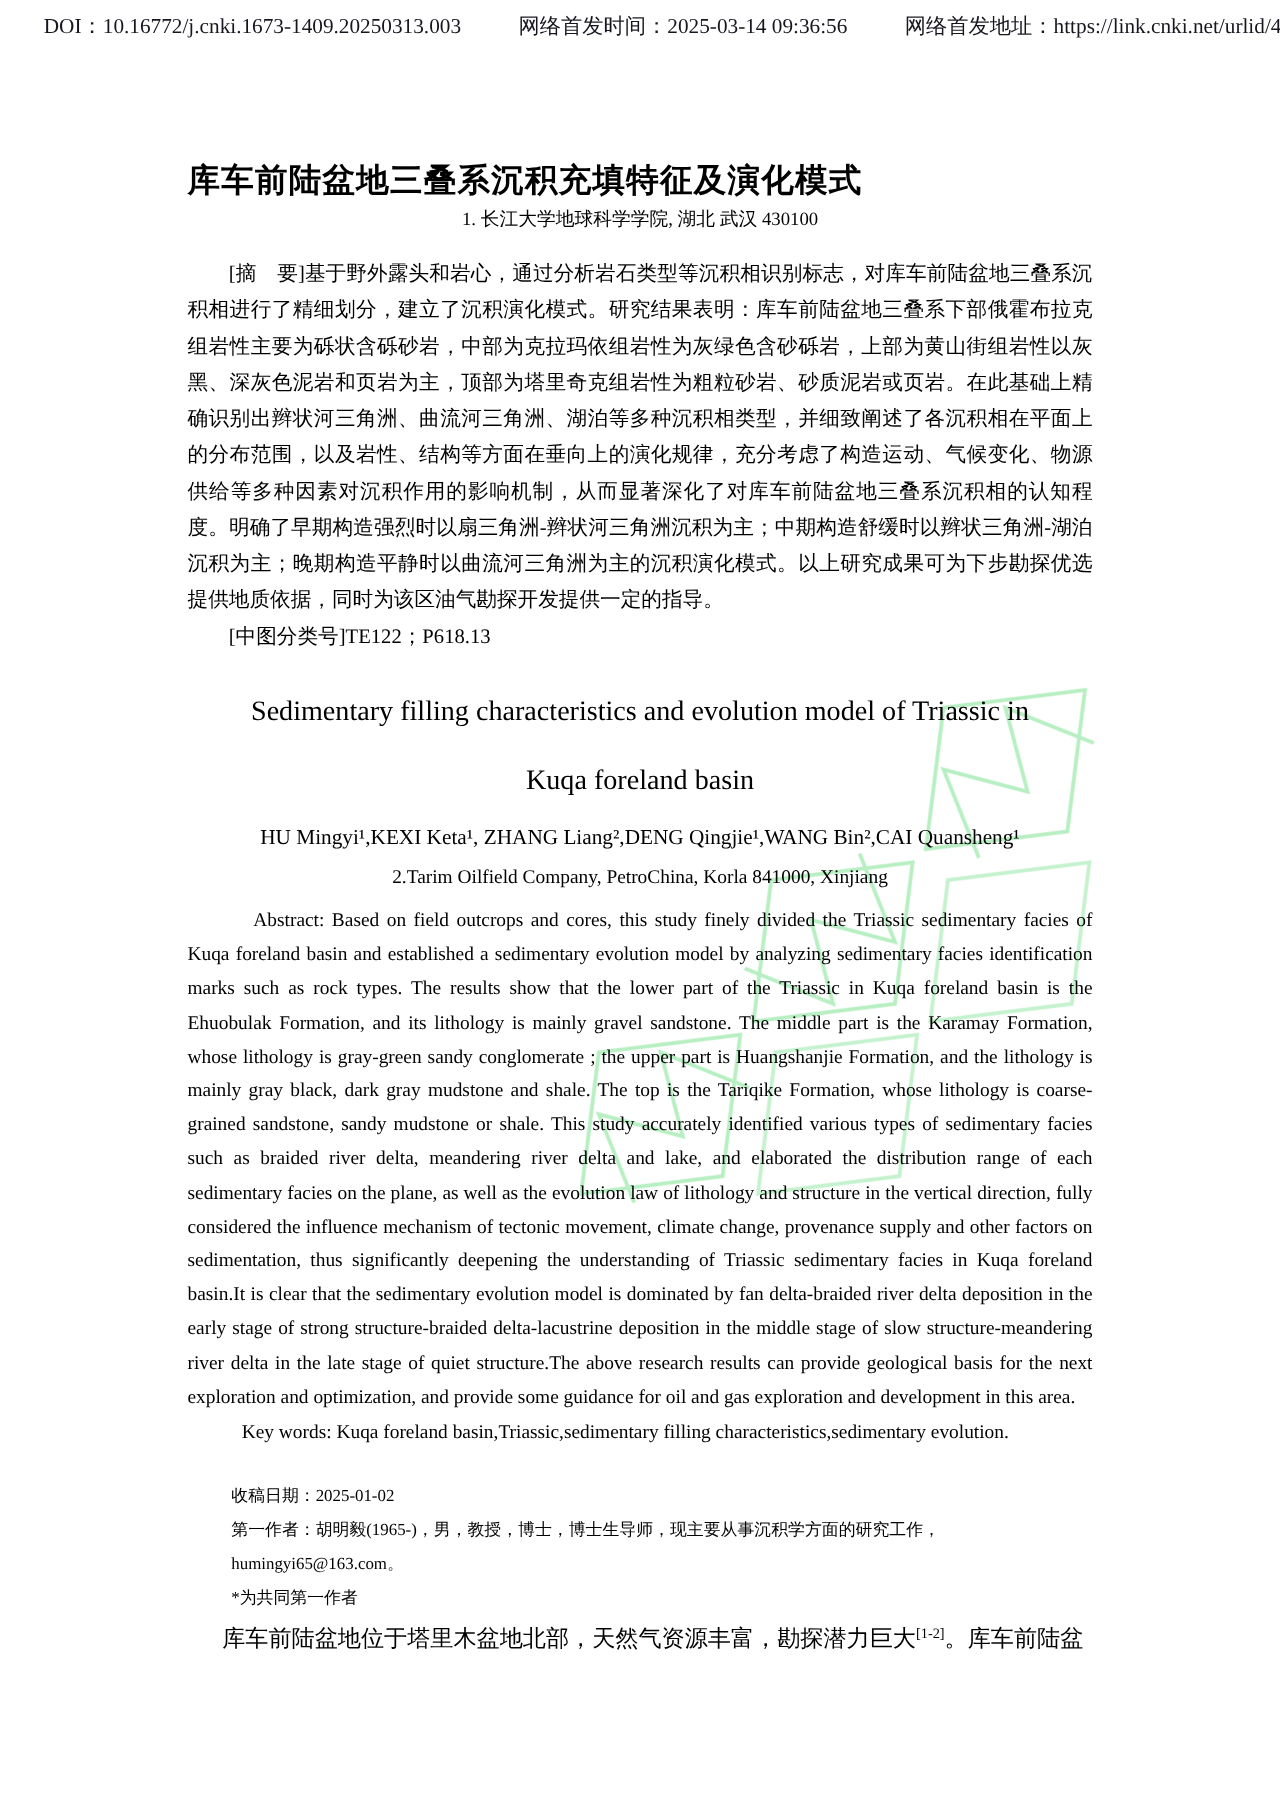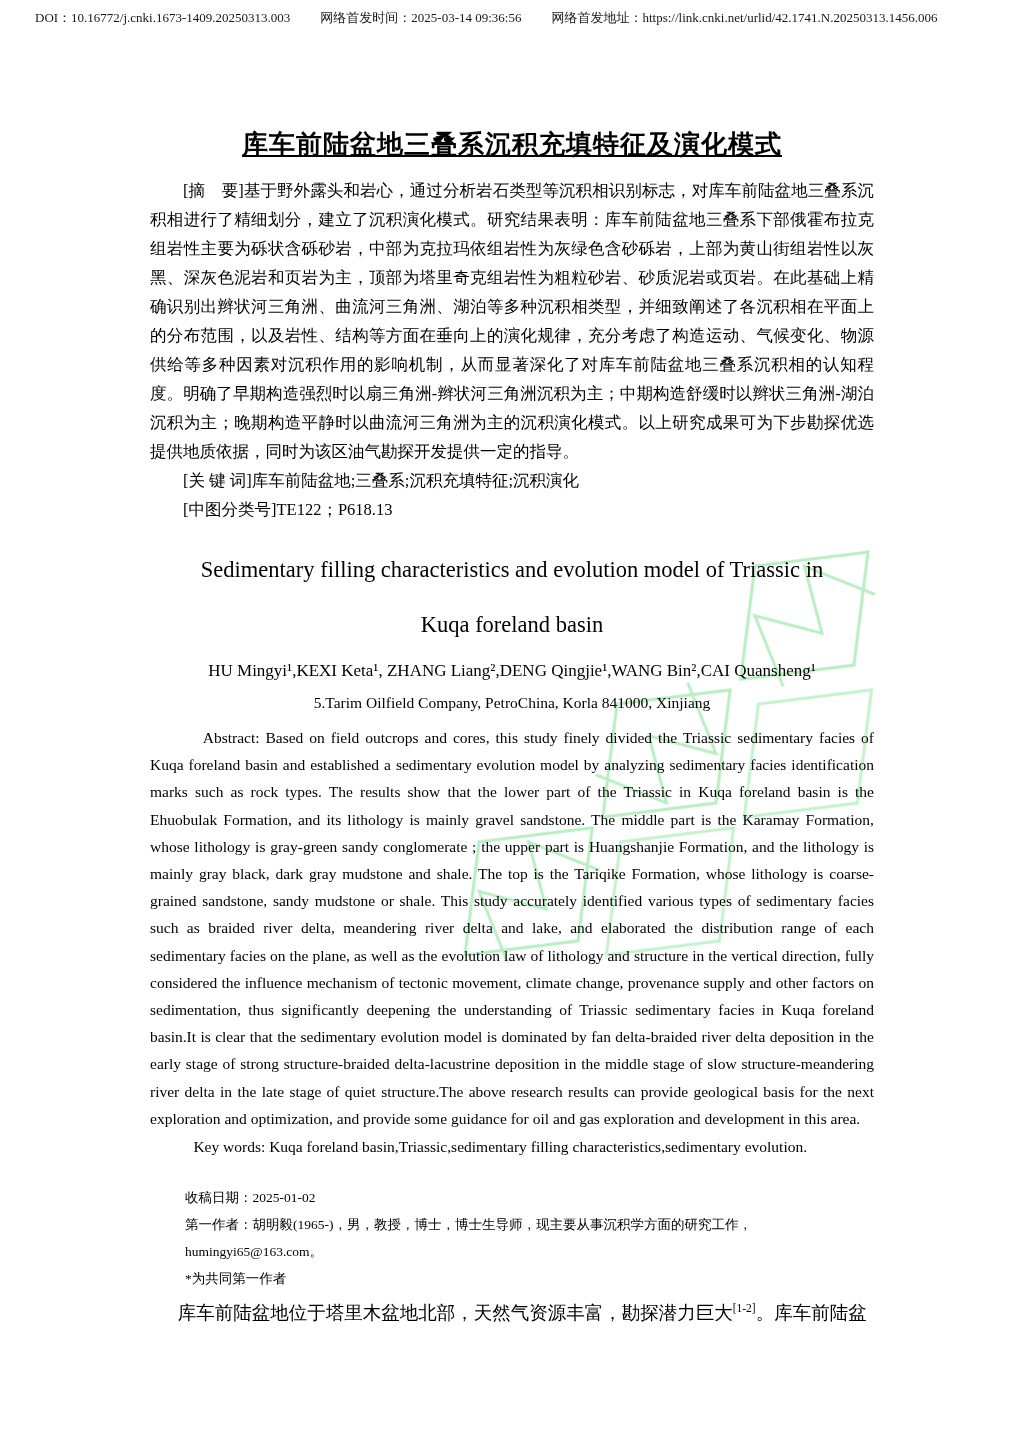--- a/index.html
+++ b/index.html
@@ -5,35 +5,35 @@
   * { margin:0; padding:0; box-sizing:border-box; }
   html,body { background:#ffffff; }
   body {
     width:1024px; height:1447px;
     position:relative; overflow:hidden;
     font-family:"Liberation Serif", serif;
     color:#000;
   }
   .top-header {
     position:absolute; top:9px; left:35px; right:20px;
-    font-size:13px; color:#16161f;
-    display:flex; gap:30px; white-space:nowrap;
+    font-size:17px; color:#16161f;
+    display:flex; gap:46px; white-space:nowrap;
     font-family:"Liberation Serif", serif;
   }
   .watermark {
     position:absolute; left:370px; top:450px; width:600px; height:600px;
     pointer-events:none; z-index:0;
   }
   .content {
     position:absolute; left:150px; top:0; width:724px; z-index:1;
   }
   .title-zh {
-    margin-top:126px; text-align:center;
+    margin-top:126px; text-align:left;
     font-family:"Liberation Sans", sans-serif;
-    font-weight:bold; font-size:26px; line-height:36px; letter-spacing:1px;text-decoration:underline;
+    font-weight:bold; font-size:26px; line-height:36px; letter-spacing:1px;
   }
   .authors-zh {
     margin-top:12px; text-align:center; font-size:15px; line-height:26px;
   }
   .affil-zh { text-align:center; font-size:15px; line-height:28px; }
   .abstract-zh {
     margin-top:14px; font-size:16.5px; line-height:29px;
     text-align:justify; text-indent:2em;
   }
   .kw-zh, .clc-zh { font-size:16.5px; line-height:29px; text-indent:2em; }
@@ -84,34 +84,34 @@
   <span>DOI：10.16772/j.cnki.1673-1409.20250313.003</span>
   <span>网络首发时间：2025-03-14 09:36:56</span>
   <span>网络首发地址：https://link.cnki.net/urlid/42.1741.N.20250313.1456.006</span>
 </div>
 
 <div class="content">
 
   <h1 class="title-zh">库车前陆盆地三叠系沉积充填特征及演化模式</h1>
 
 
+  <div class="affil-zh">1. 长江大学地球科学学院, 湖北 武汉 430100</div>
 
   <p class="abstract-zh">[摘　要]基于野外露头和岩心，通过分析岩石类型等沉积相识别标志，对库车前陆盆地三叠系沉积相进行了精细划分，建立了沉积演化模式。研究结果表明：库车前陆盆地三叠系下部俄霍布拉克组岩性主要为砾状含砾砂岩，中部为克拉玛依组岩性为灰绿色含砂砾岩，上部为黄山街组岩性以灰黑、深灰色泥岩和页岩为主，顶部为塔里奇克组岩性为粗粒砂岩、砂质泥岩或页岩。在此基础上精确识别出辫状河三角洲、曲流河三角洲、湖泊等多种沉积相类型，并细致阐述了各沉积相在平面上的分布范围，以及岩性、结构等方面在垂向上的演化规律，充分考虑了构造运动、气候变化、物源供给等多种因素对沉积作用的影响机制，从而显著深化了对库车前陆盆地三叠系沉积相的认知程度。明确了早期构造强烈时以扇三角洲-辫状河三角洲沉积为主；中期构造舒缓时以辫状三角洲-湖泊沉积为主；晚期构造平静时以曲流河三角洲为主的沉积演化模式。以上研究成果可为下步勘探优选提供地质依据，同时为该区油气勘探开发提供一定的指导。</p>
 
-  <div class="kw-zh">[关 键 词]库车前陆盆地;三叠系;沉积充填特征;沉积演化</div>
   <div class="clc-zh">[中图分类号]TE122；P618.13</div>
 
   <div class="title-en">
     <div>Sedimentary filling characteristics and evolution model of Triassic in</div>
     <div>Kuqa foreland basin</div>
   </div>
 
   <div class="authors-en">HU Mingyi¹,KEXI Keta¹, ZHANG Liang²,DENG Qingjie¹,WANG Bin²,CAI Quansheng¹</div>
 
-  <div class="affil-en">5.Tarim Oilfield Company, PetroChina, Korla 841000, Xinjiang</div>
+  <div class="affil-en">2.Tarim Oilfield Company, PetroChina, Korla 841000, Xinjiang</div>
 
   <p class="abstract-en">Abstract: Based on field outcrops and cores, this study finely divided the Triassic sedimentary facies of Kuqa foreland basin and established a sedimentary evolution model by analyzing sedimentary facies identification marks such as rock types. The results show that the lower part of the Triassic in Kuqa foreland basin is the Ehuobulak Formation, and its lithology is mainly gravel sandstone. The middle part is the Karamay Formation, whose lithology is gray-green sandy conglomerate ; the upper part is Huangshanjie Formation, and the lithology is mainly gray black, dark gray mudstone and shale. The top is the Tariqike Formation, whose lithology is coarse-grained sandstone, sandy mudstone or shale. This study accurately identified various types of sedimentary facies such as braided river delta, meandering river delta and lake, and elaborated the distribution range of each sedimentary facies on the plane, as well as the evolution law of lithology and structure in the vertical direction, fully considered the influence mechanism of tectonic movement, climate change, provenance supply and other factors on sedimentation, thus significantly deepening the understanding of Triassic sedimentary facies in Kuqa foreland basin.It is clear that the sedimentary evolution model is dominated by fan delta-braided river delta deposition in the early stage of strong structure-braided delta-lacustrine deposition in the middle stage of slow structure-meandering river delta in the late stage of quiet structure.The above research results can provide geological basis for the next exploration and optimization, and provide some guidance for oil and gas exploration and development in this area.</p>
 
   <div class="kw-en">Key words: Kuqa foreland basin,Triassic,sedimentary filling characteristics,sedimentary evolution.</div>
 
   <div class="footnotes">
     <div>收稿日期：2025-01-02</div>
     <div>第一作者：胡明毅(1965-)，男，教授，博士，博士生导师，现主要从事沉积学方面的研究工作，humingyi65@163.com。</div>
     <div>*为共同第一作者</div>
   </div>

